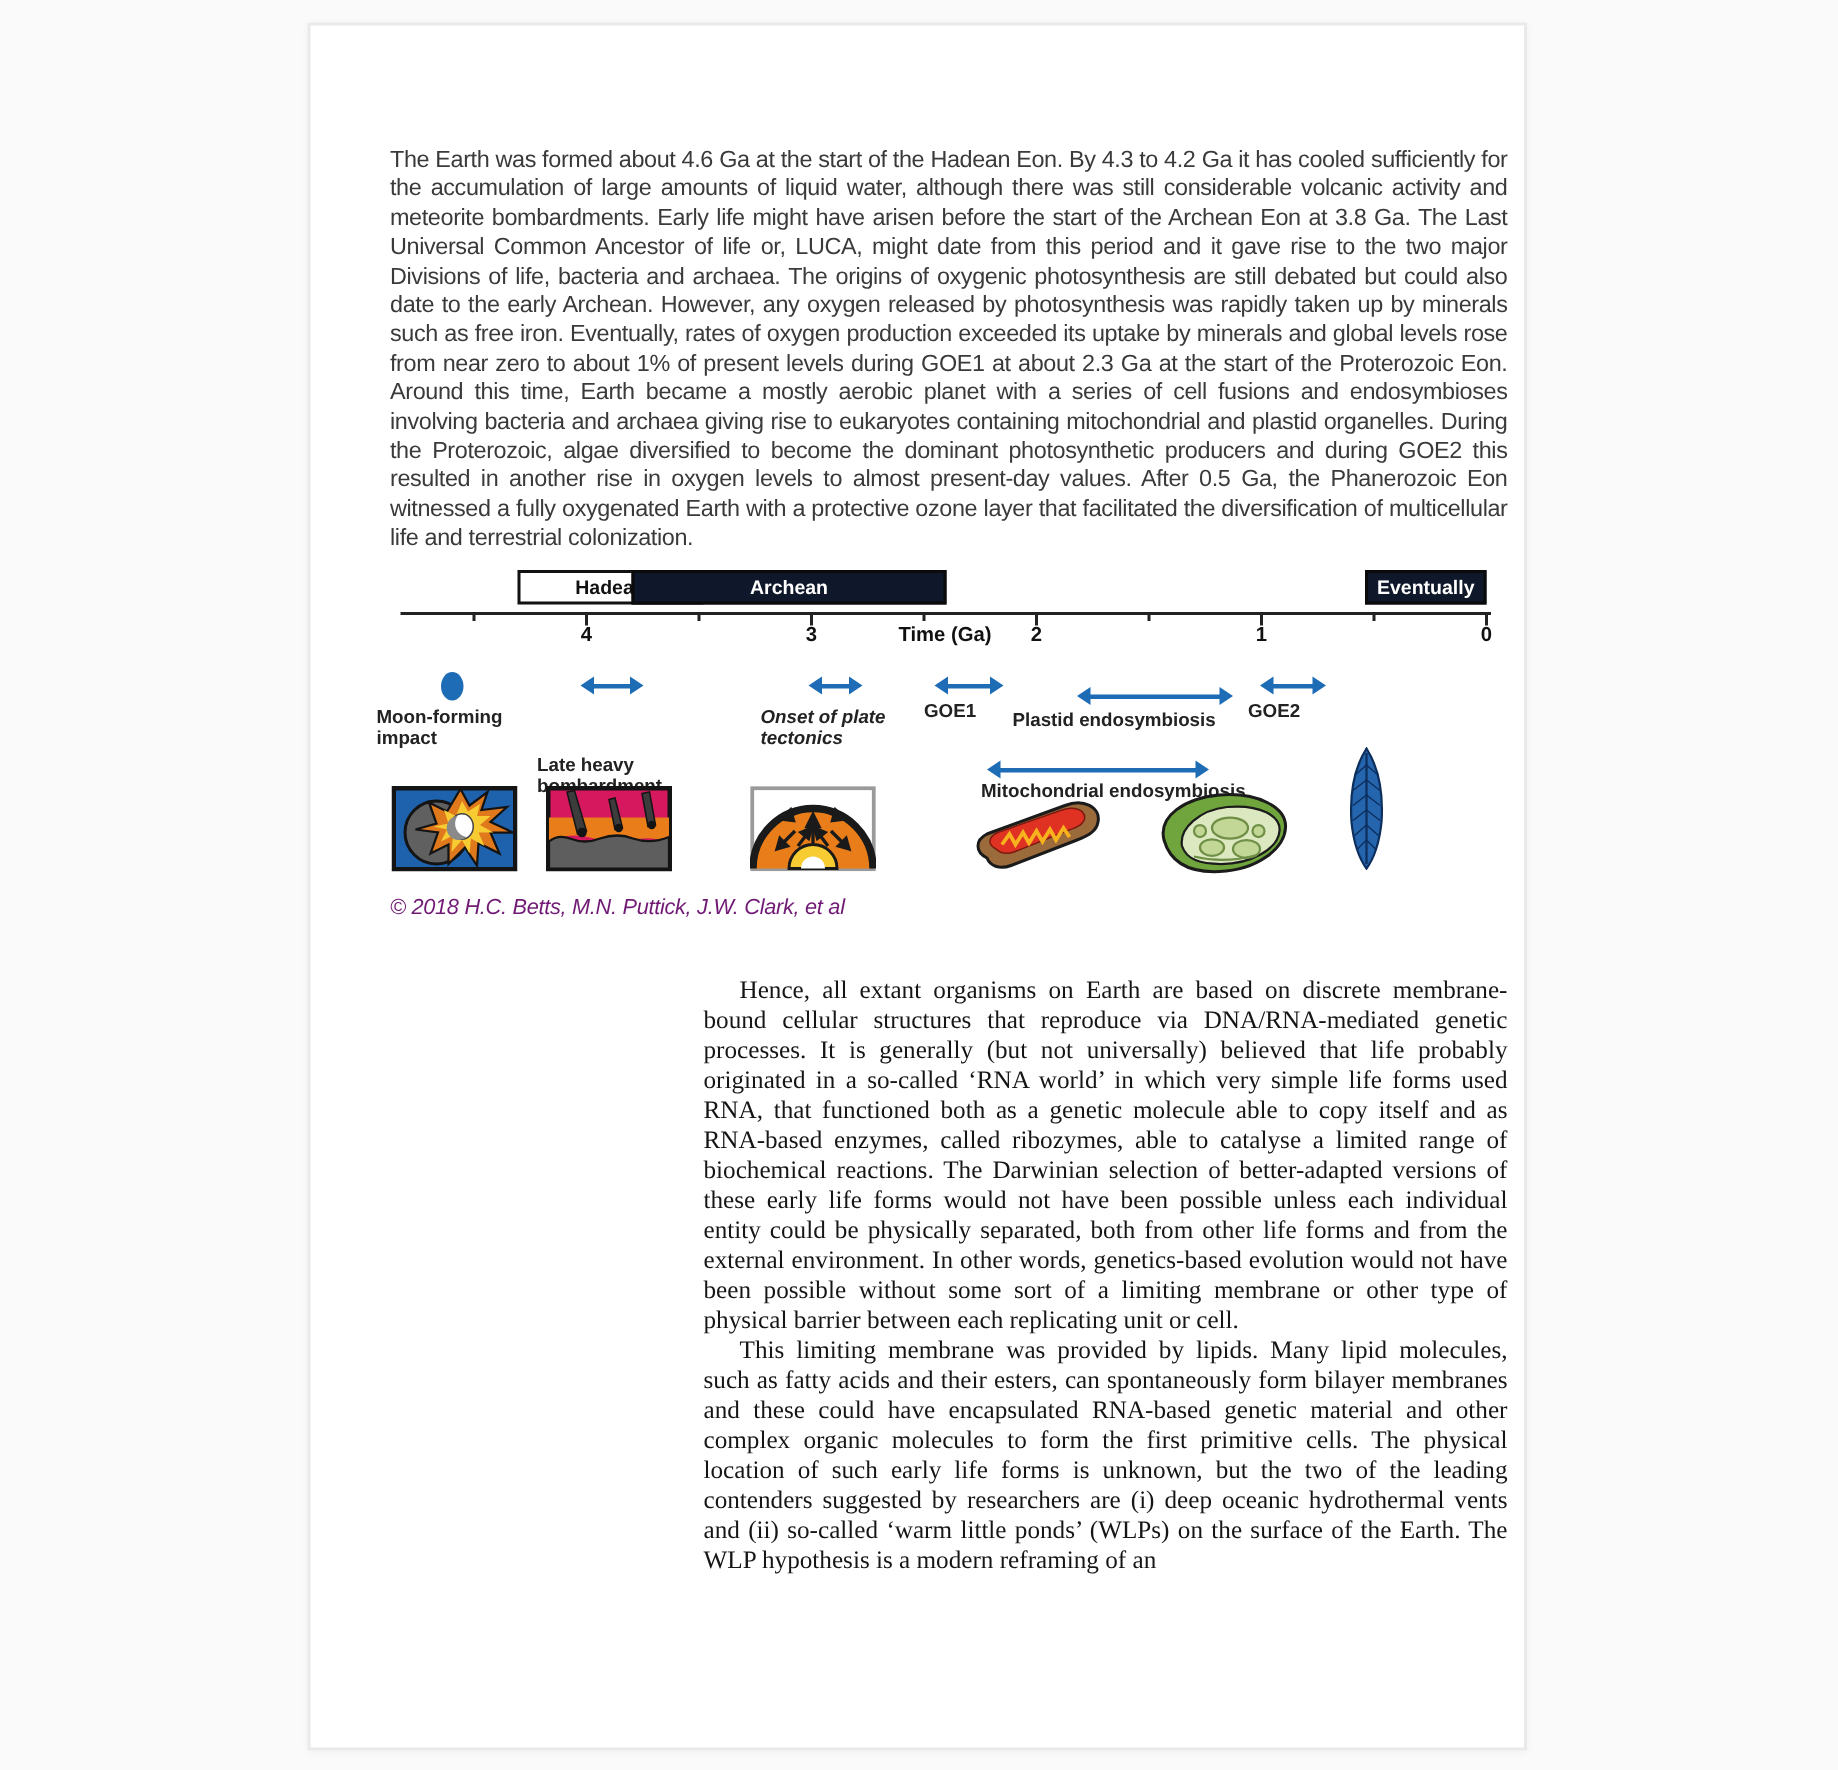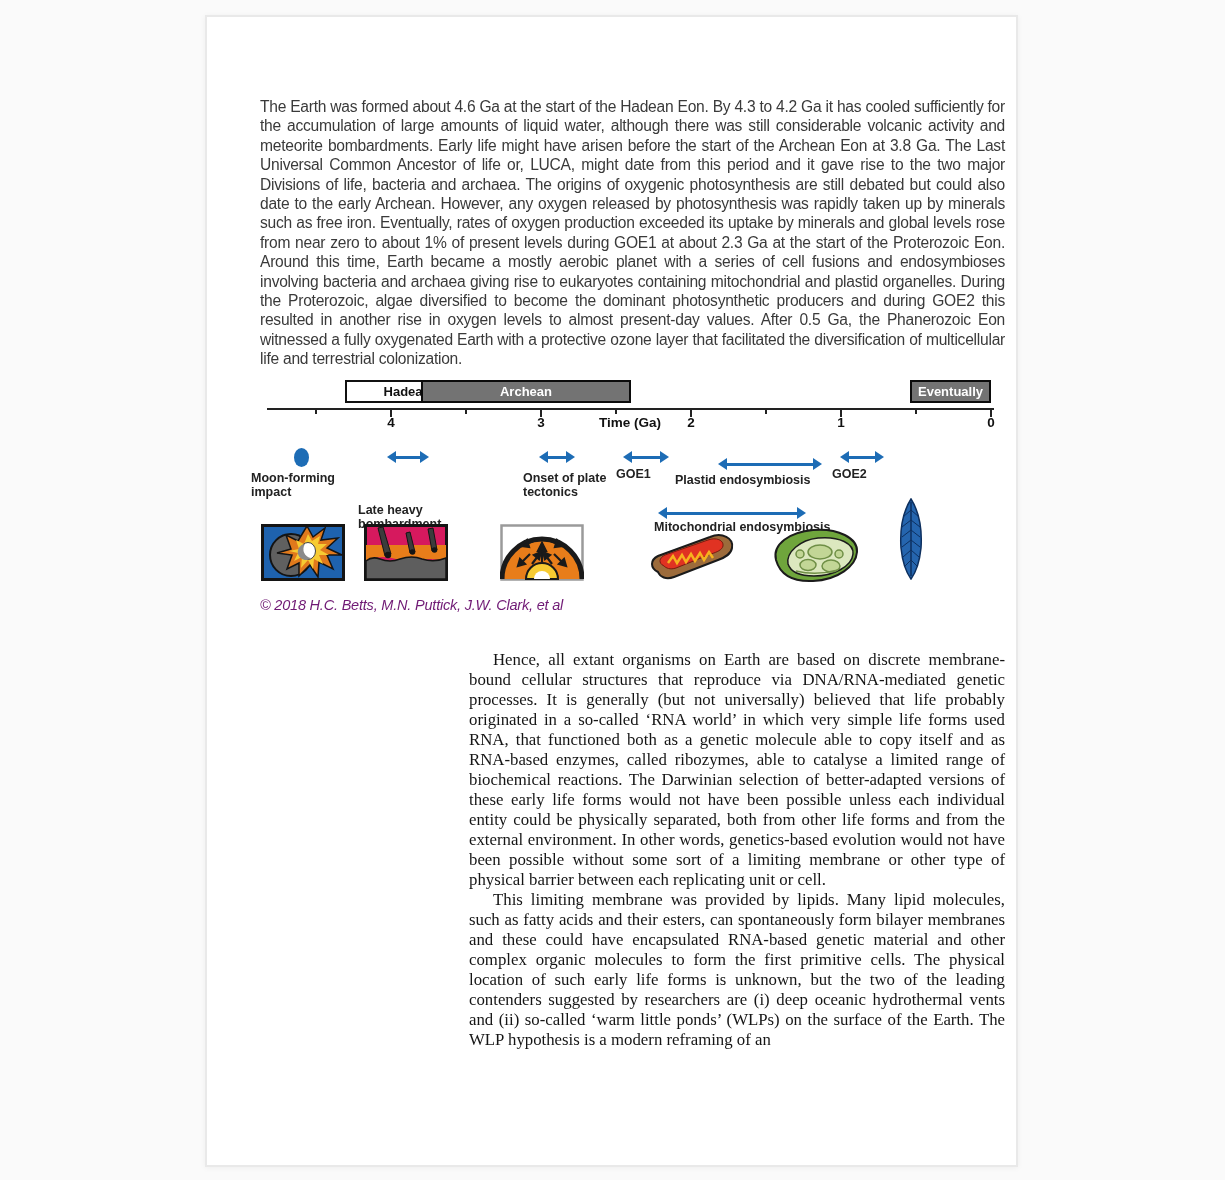--- a/index.html
+++ b/index.html
@@ -27,21 +27,21 @@
   }
   
   .fig-canvas{position:absolute;left:53px;top:361px;width:742px;height:215px;}
   .eon-bar{position:absolute;left:0;top:0;height:25px;width:742px;}
   .eon{
     position:absolute;top:2px;height:23px;box-sizing:border-box;
     border:2px solid #111;font-size:13px;font-weight:bold;
     text-align:center;line-height:19px;
   }
   .eon.light{background:#fff;color:#111;margin-left:48px;}
-  .eon.dark{background:#737373;color:#fff;border-color:#0b0b0b;}
+  .eon.dark{background:#0f172a;color:#fff;border-color:#0b0b0b;}
   .axis-line{position:absolute;left:7px;top:30px;width:727px;height:2px;background:#222;}
   .tick{position:absolute;top:32px;width:2px;height:7px;background:#222;}
   .tick.minor{top:32px;width:1.5px;height:4px;}
   .tick-label{
     position:absolute;top:37px;width:40px;text-align:center;
     font-size:13.5px;font-weight:bold;color:#111;
   }
   .axis-title{
     position:absolute;left:317px;top:37px;width:84px;text-align:right;
     font-size:13.5px;font-weight:bold;color:#111;
@@ -126,21 +126,21 @@
       </div>
     <div class="dblarrow" style="left:580px;top:73px;width:44px;">
         <div class="shaft"></div>
       </div>
     <div class="dblarrow" style="left:398px;top:129px;width:148px;">
         <div class="shaft"></div>
       </div>
 
     <div class="evt-label" style="left:-9px;top:93px;width:102px;">Moon-forming impact</div>
     <div class="evt-label" style="left:98px;top:93px;width:100px;margin-top:32px;">Late heavy bombardment</div>
-    <div class="evt-label" style="left:263px;top:93px;width:100px;">Onset of plate tectonics</div>
+    <div class="evt-label" style="left:247px;top:93px;width:100px;font-style:italic;">Onset of plate tectonics</div>
     <div class="evt-label" style="left:356px;top:89px;width:64px;">GOE1</div>
     <div class="evt-label" style="left:415px;top:95px;width:150px;">Plastid endosymbiosis</div>
     <div class="evt-label" style="left:572px;top:89px;width:64px;">GOE2</div>
     <div class="evt-label" style="left:394px;top:142px;width:206px;">Mitochondrial endosymbiosis</div>
 
     <svg class="illus" style="left:1px;top:146px;" width="84" height="57" viewBox="0 0 84 57">
       <rect x="1.5" y="1.5" width="81" height="54" fill="#1e62ae" stroke="#141414" stroke-width="3"></rect>
       <circle cx="30" cy="31" r="21" fill="#606060" stroke="#141414" stroke-width="2"></circle>
       <polygon fill="#e0791c" stroke="#141414" stroke-width="1.5" points="46,2 52,13 64,4 60,16 77,14 66,24 81,31 66,31 72,45 58,38 57,53 49,41 38,52 38,39 26,45 31,31 16,29 30,25 25,11 37,17"></polygon>
       <polygon fill="#f7cb32" points="47,10 51,17 59,12 57,20 66,20 59,26 68,31 58,31 62,40 53,35 52,45 47,36 40,44 41,33 33,37 37,29 28,27 38,25 35,16 43,20"></polygon>

